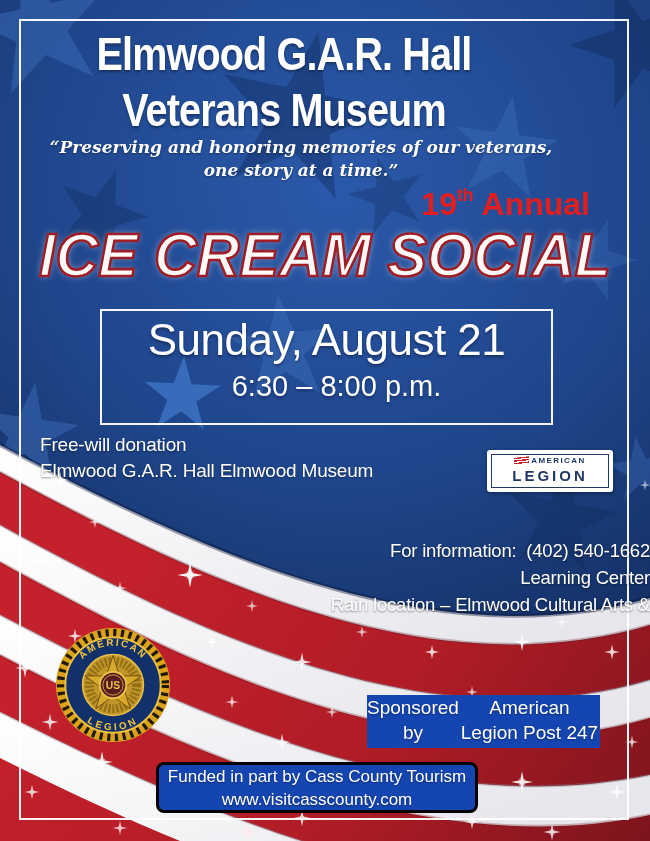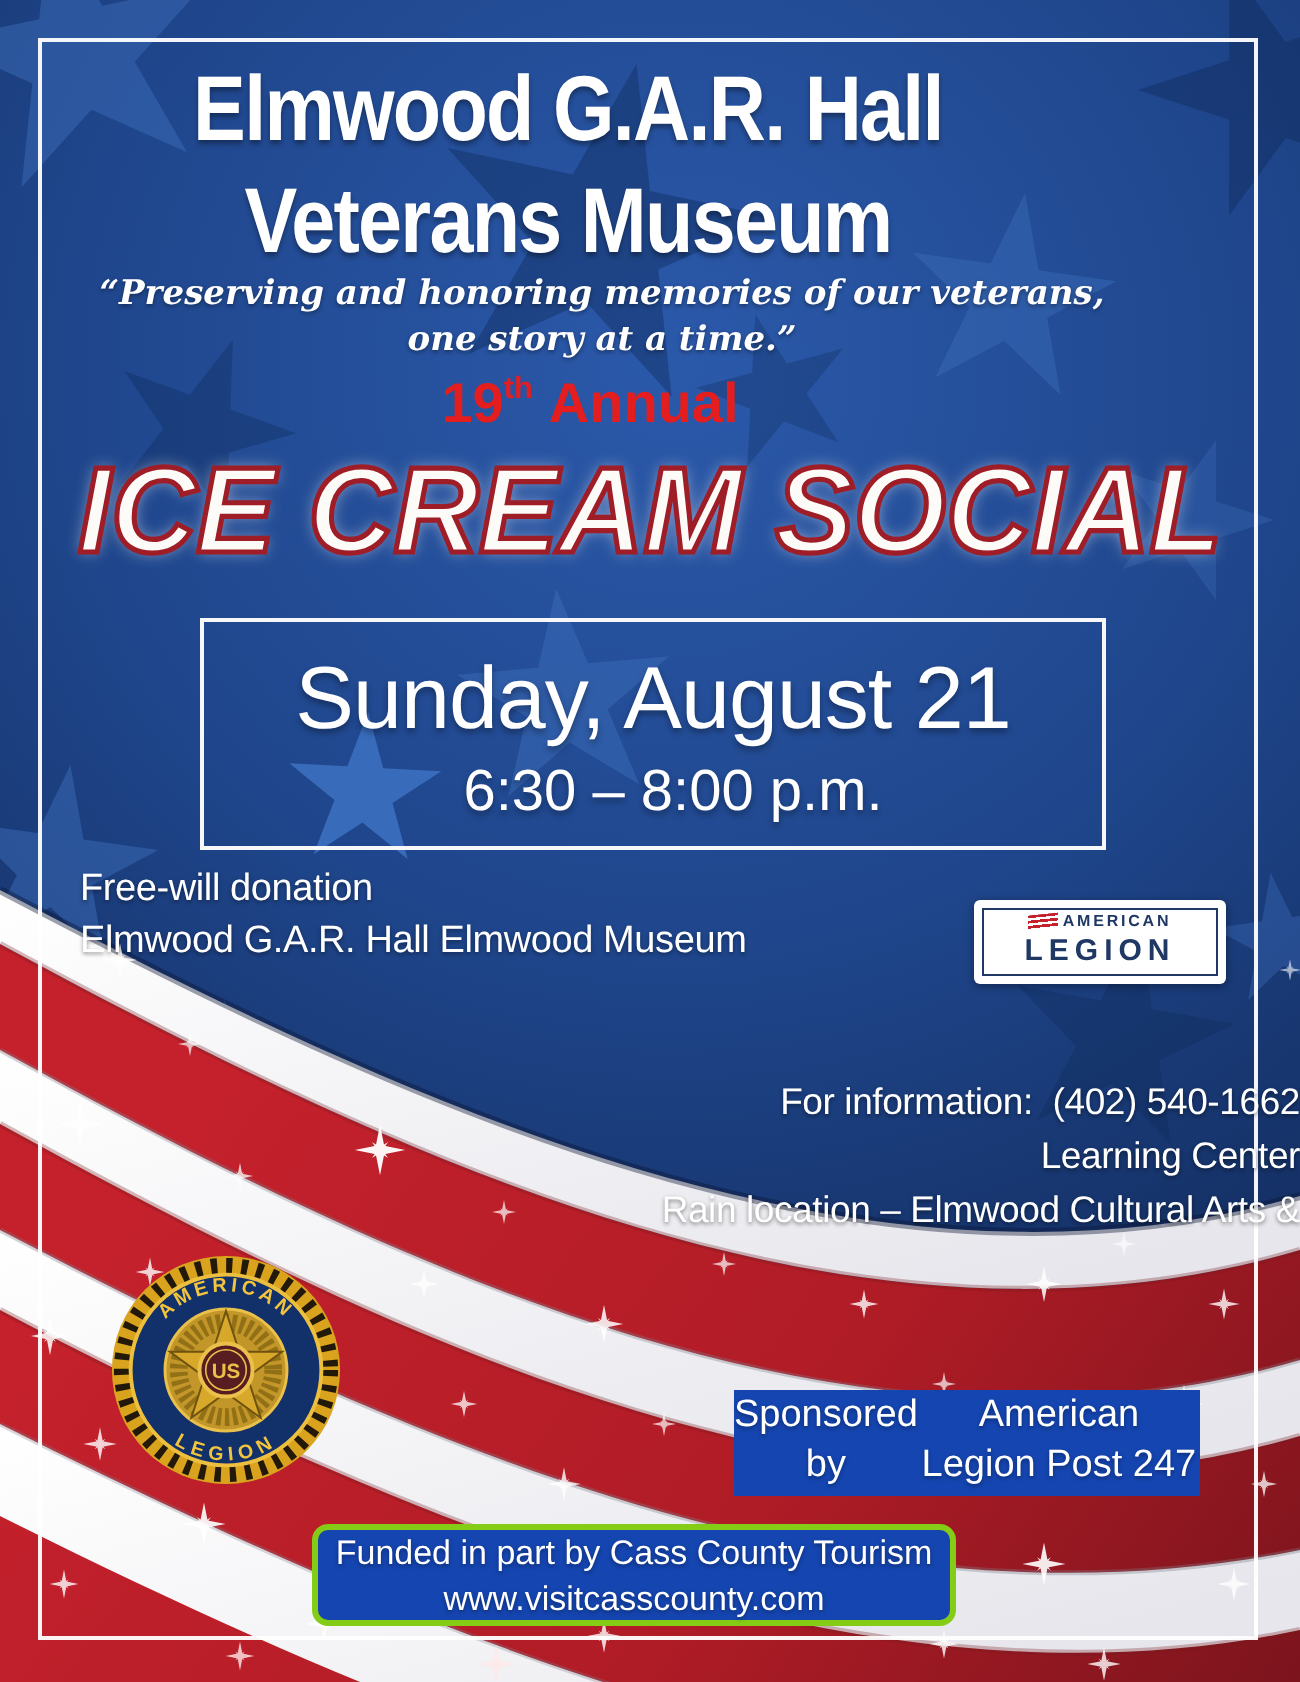--- a/index.html
+++ b/index.html
@@ -20,40 +20,40 @@
     font-size:46px; font-weight:bold; line-height:56px; letter-spacing:-1px;
     transform:scaleX(.86); transform-origin:50% 50%;
     text-shadow:0 2px 3px rgba(0,0,0,.35);
   }
   .quote{
     left:0; top:136px; width:602px; text-align:center; color:#fff;
     font-family:"DejaVu Serif", serif; font-style:italic; font-weight:bold;
     font-size:17px; line-height:23px; text-shadow:0 1px 2px rgba(0,0,0,.4);
   }
   .annual{
-    left:0; top:186px; width:590px; text-align:center;
-    color:var(--headline-red,#e41e1e); font-size:28px; font-weight:bold;
+    left:0; top:186px; width:590px; text-align:right;
+    color:var(--headline-red,#e41e1e); font-size:32px; font-weight:bold;
     letter-spacing:0;
   }
   .annual sup{font-size:.55em; position:relative; top:-2px; font-weight:bold;}
   .annual .aw{margin-left:8px;}
   .event-name{
     left:0; top:218px; width:650px; text-align:center;
     font-size:61px; font-weight:bold; font-style:italic; line-height:74px;
     color:#fdfbf8; -webkit-text-stroke:2.6px var(--headline-outline,#9e1d26);
     transform:scaleX(.97); transform-origin:50% 50%;
     text-shadow:0 0 8px rgba(255,255,255,.5);
     white-space:nowrap;
   }
   .date-box{
     left:100px; top:309px; width:449px; height:112px;
     border:2px solid #f7f7f7; text-align:center; color:#fff;
     text-shadow:0 2px 3px rgba(0,0,0,.35);
   }
-  .date-box .date{font-size:44px; line-height:50px; margin-top:14px; letter-spacing:-0.5px;}
+  .date-box .date{font-size:44px; line-height:50px; margin-top:4px; letter-spacing:-0.5px;}
   .date-box .time{font-size:29px; line-height:36px; margin-top:3px;padding-left:20px;}
   .donation{
     left:40px; top:432px; width:460px; text-align:left; color:#fff;
     font-size:19px; line-height:26px; text-shadow:0 1px 2px rgba(0,0,0,.4);
     letter-spacing:-0.2px;
   }
   .info{
     left:240px; top:537px; width:410px; text-align:right; color:#fff;
     font-size:18.5px; line-height:27px; text-shadow:0 1px 2px rgba(0,0,0,.45);
     letter-spacing:-0.2px;
@@ -88,21 +88,21 @@
   
   .sponsor-box{
     left:367px; top:695px; width:233px; height:53px;
     background:var(--box-blue,#1244b2); color:#fff; text-align:center;
     font-size:19px; line-height:25px; padding-top:0;
     display:flex; flex-direction:row; justify-content:center;
     text-shadow:0 1px 2px rgba(0,0,0,.35);
   }
   .funded-box{
     left:156px; top:762px; width:322px; height:51px;
-    background:var(--box-blue,#1746b0); border:3px solid #84cc16;
+    background:var(--box-blue,#1746b0); border:3px solid #000000;
     border-radius:8px; color:#fff; text-align:center; box-sizing:border-box;
     font-size:17px; line-height:23px;
     display:flex; flex-direction:column; justify-content:center;
     text-shadow:0 1px 2px rgba(0,0,0,.35);
   }
 </style>
 </head>
 <body>
 
 <div class="stage">

